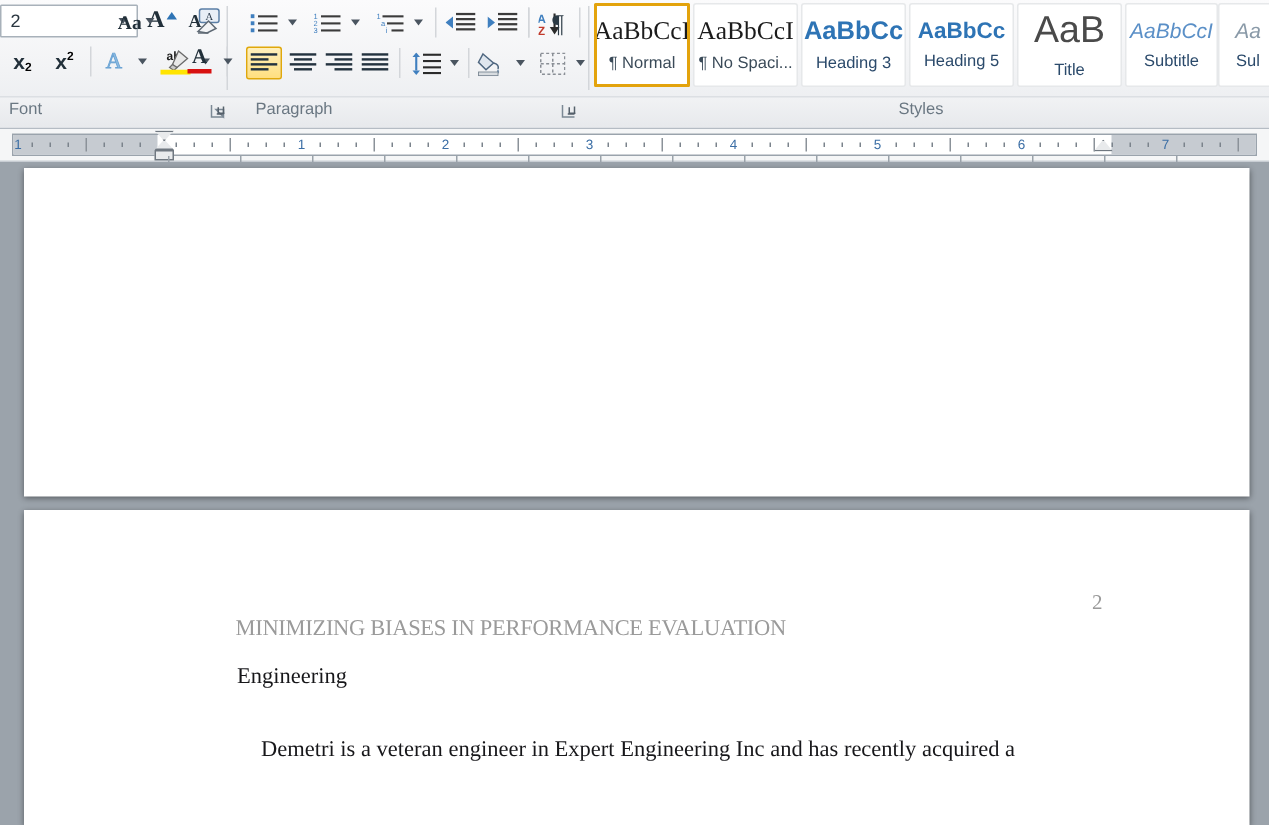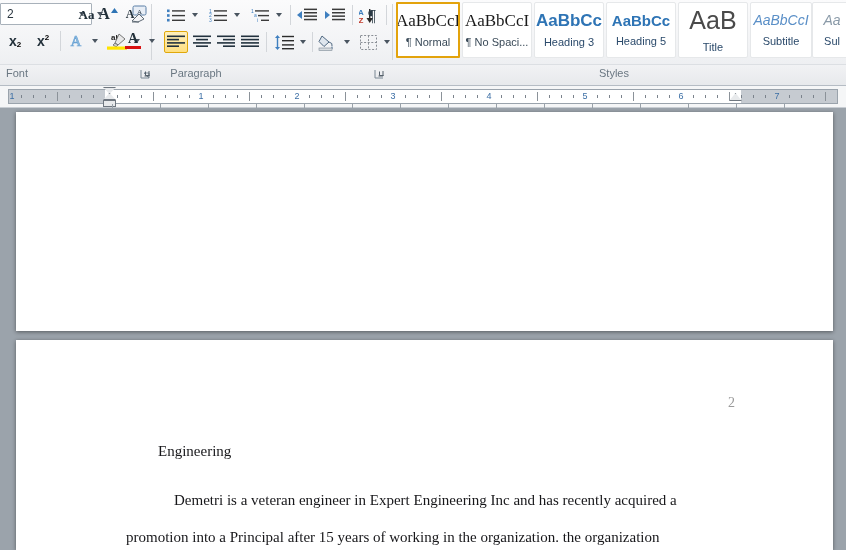--- a/index.html
+++ b/index.html
@@ -608,18 +608,18 @@
       <div class="btick" style="left: 776px;"></div>
     </div>
 </div>
 
 <div id="canvas">
 
   <div class="page" id="page-1"></div>
 
   <div class="page" id="page-2">
     <div class="doc-pagenum">2</div>
+    <div class="doc-header">MINIMIZING BIASES IN PERFORMANCE EVALUATION</div>
     <div class="doc-h-intro">Engineering</div>
     <div class="doc-para-line" id="para-l1">Demetri is a veteran engineer in Expert Engineering Inc and has recently acquired a</div>
-    <div class="doc-para-line" id="para-l2">promotion into a Principal  after 15 years of working in the organization. the organization</div>
   </div>
 
 </div>
 
 </body></html>

